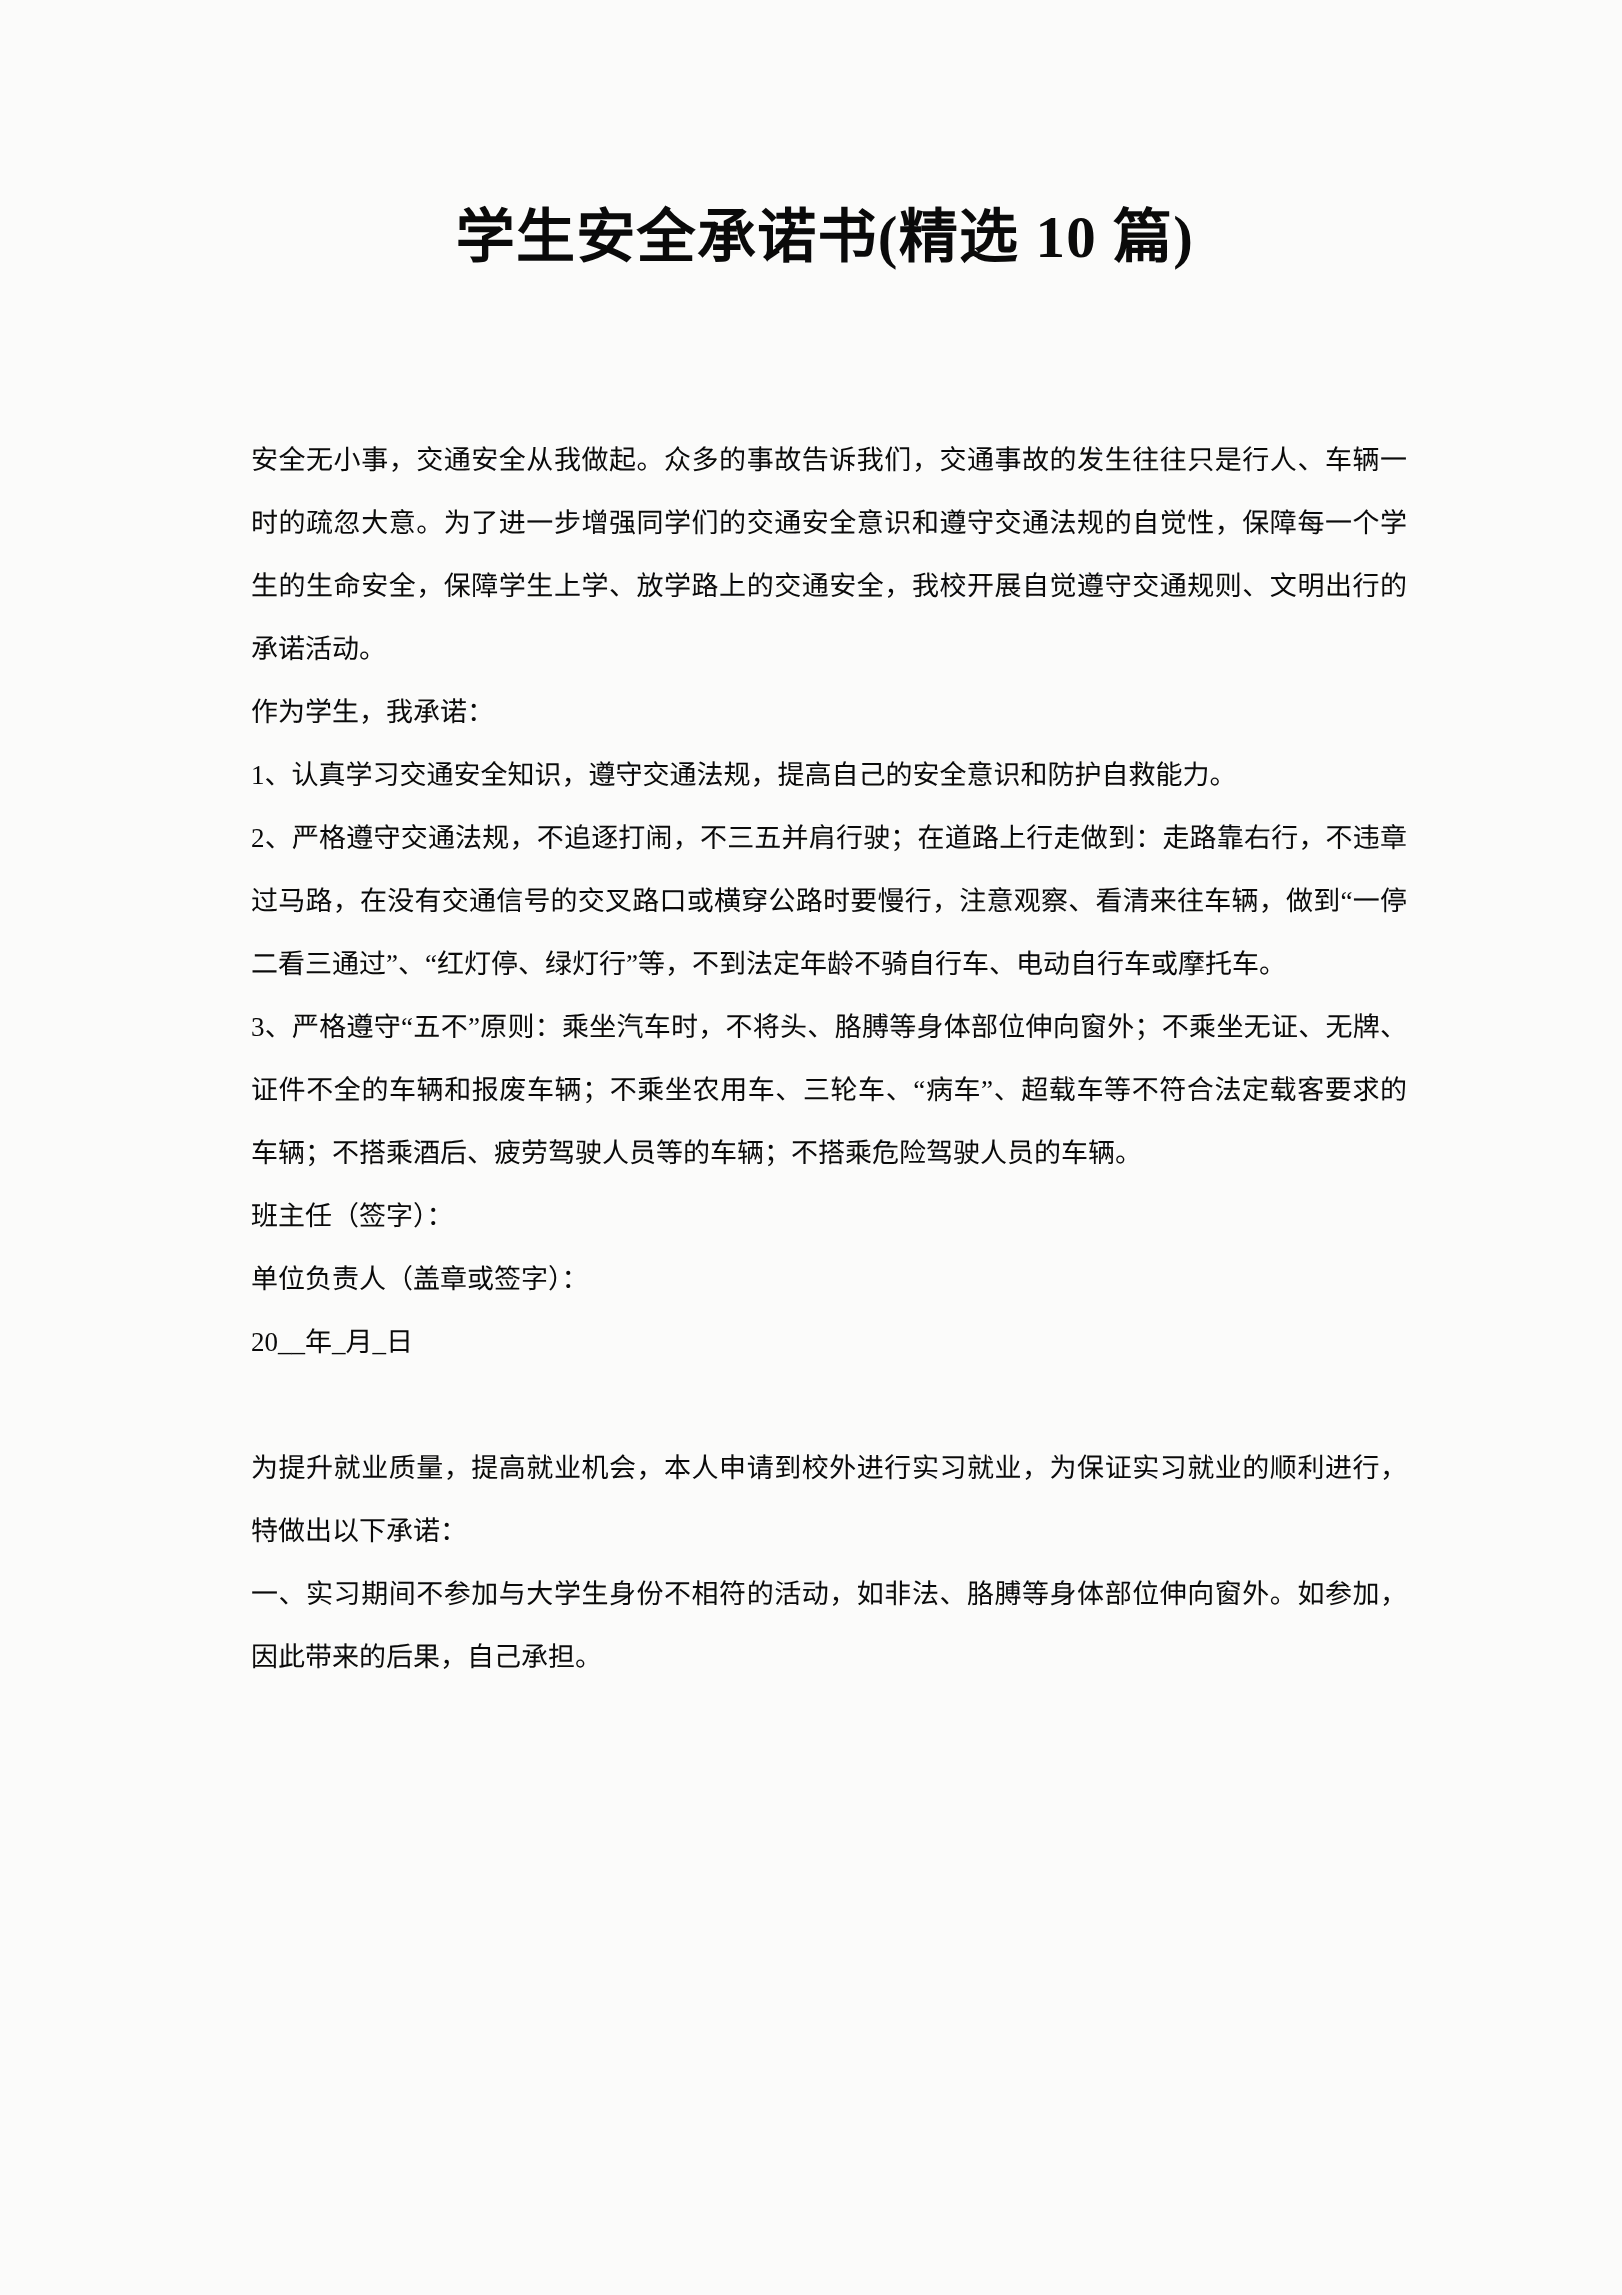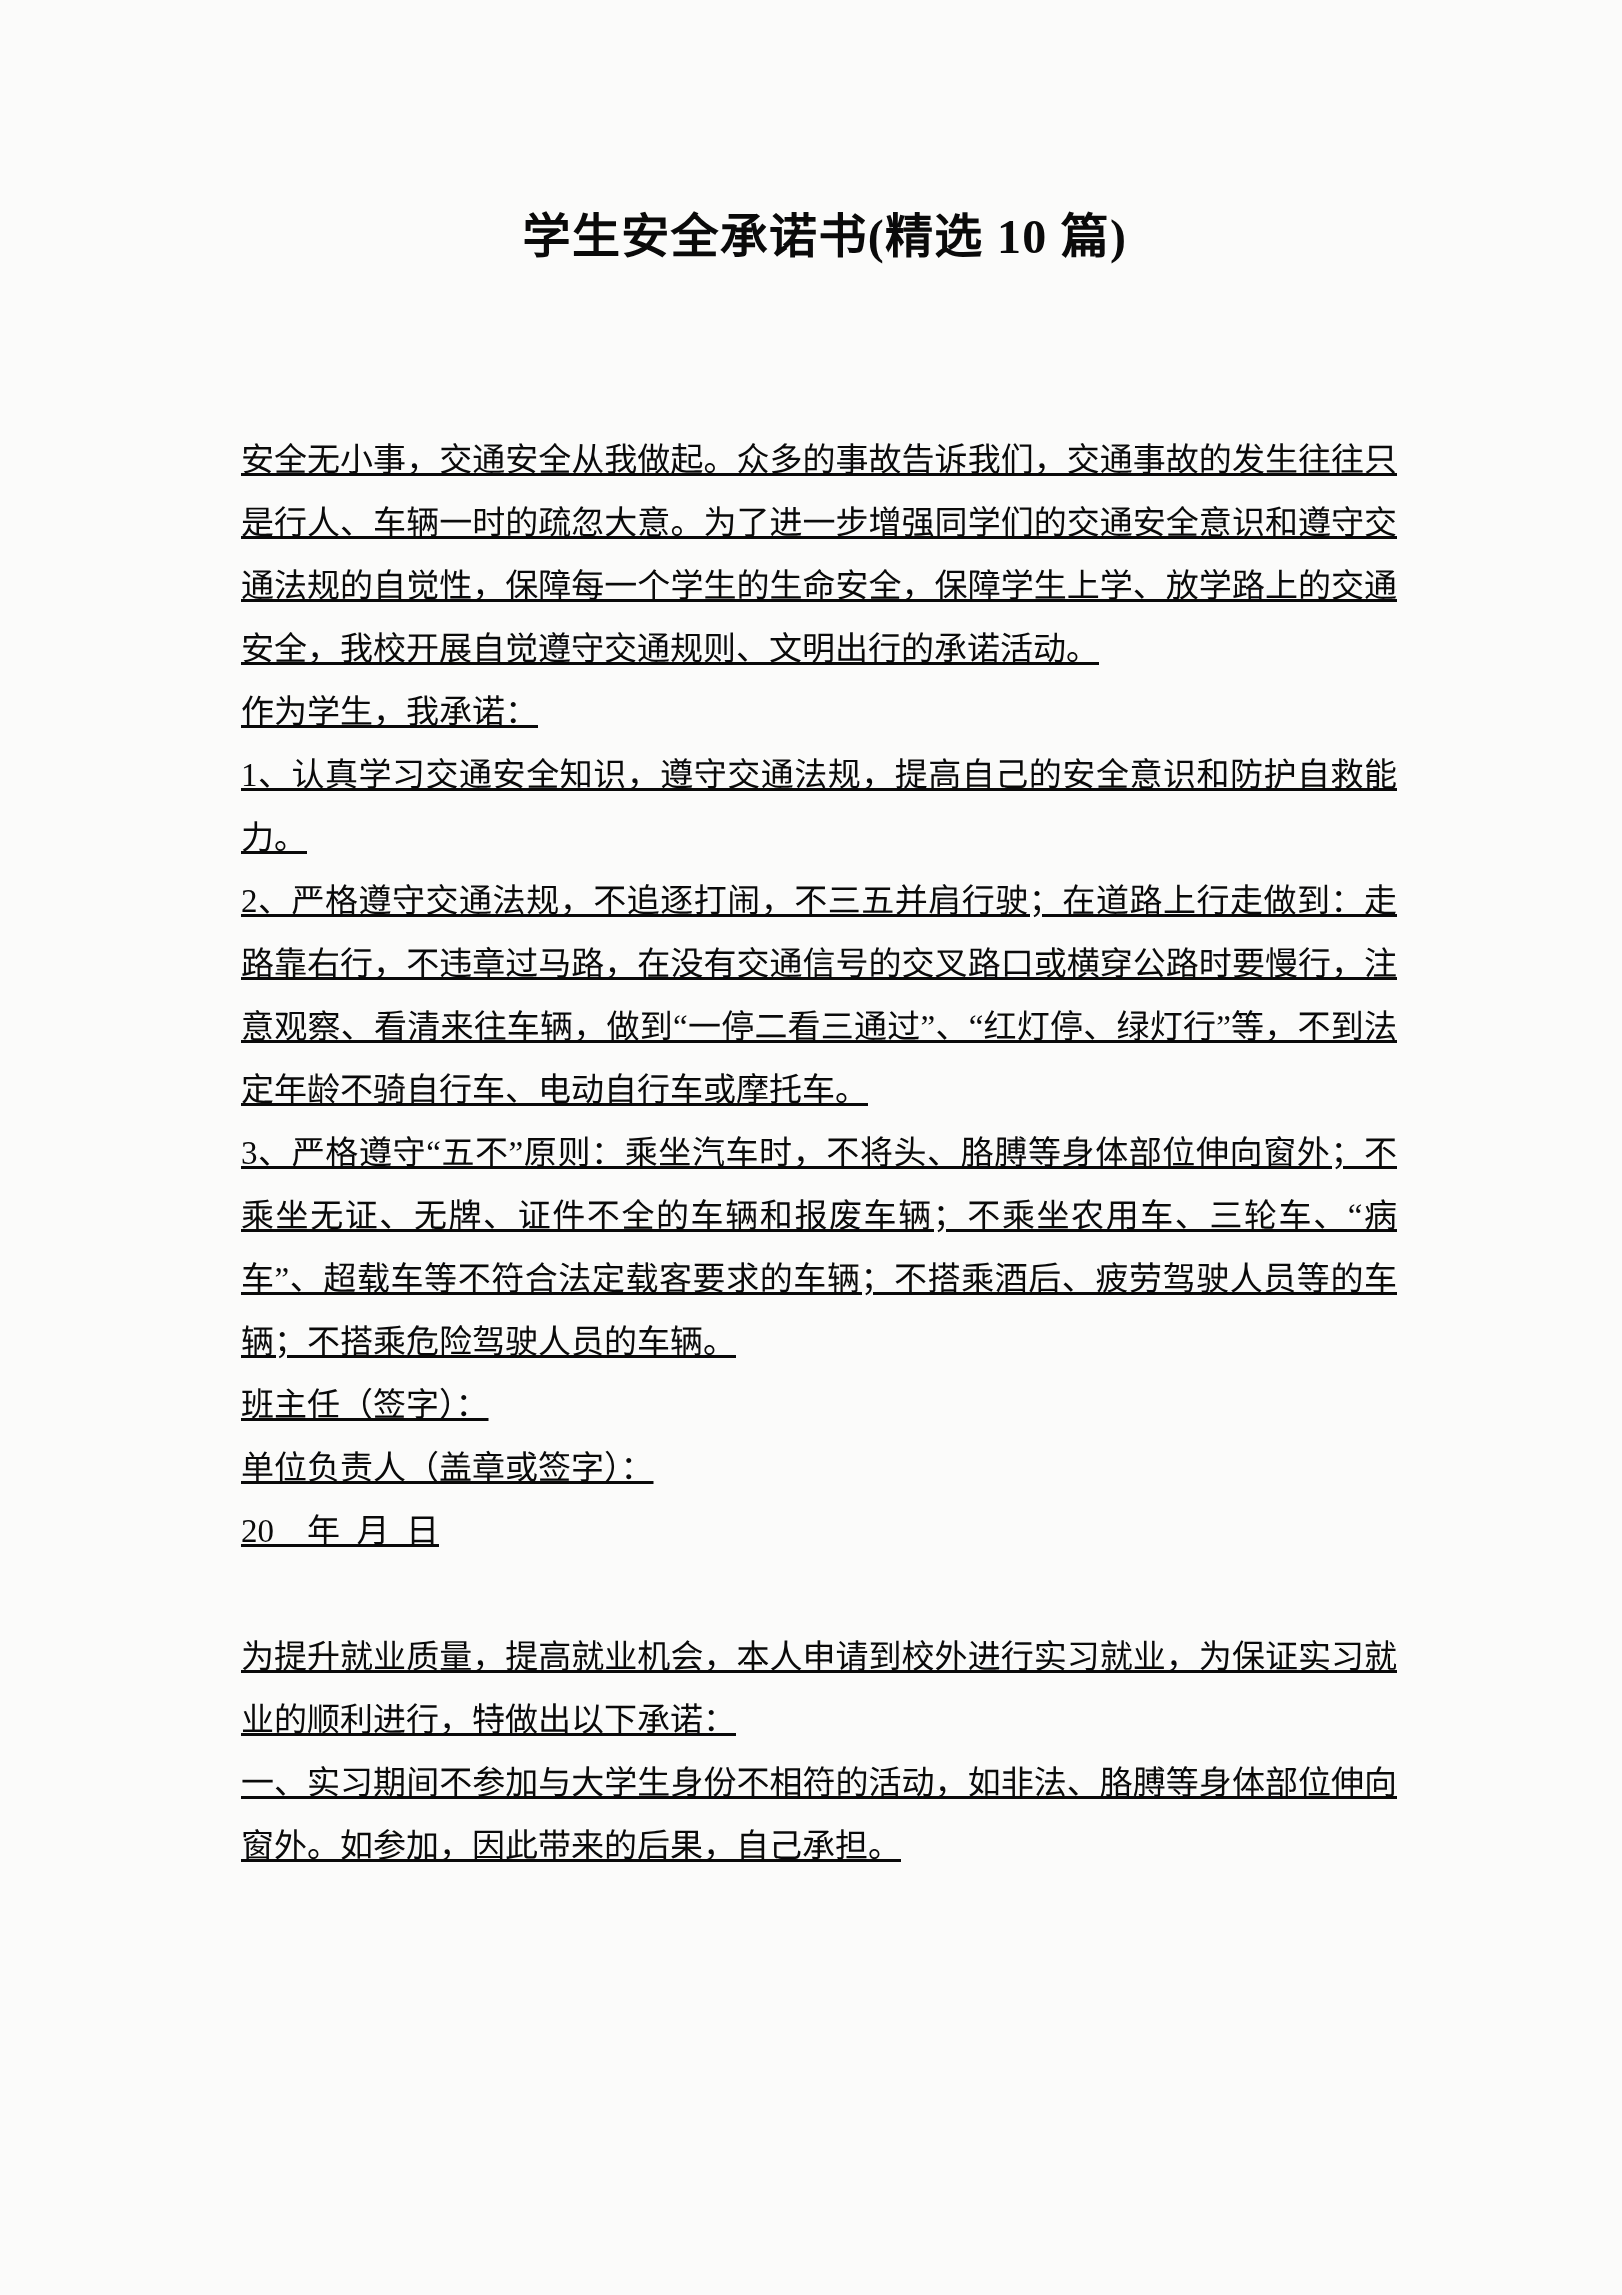--- a/index.html
+++ b/index.html
@@ -15,37 +15,36 @@
     color: #0a0a0a;
     font-family: "Liberation Serif", "DejaVu Serif", serif;
     overflow: hidden;
   }
   .doc-title {
     position: absolute;
     top: 196px;
     left: 247px;
     width: 1156px;
     margin: 0;
-    font-size: 48px;
+    font-size: 59px;
     line-height: 82px;
     font-weight: 700;
     text-align: center;
     letter-spacing: 1.3px;
     white-space: nowrap;
   }
   .doc-body {
     position: absolute;
     top: 429px;
-    left: 241px;
+    left: 251px;
     width: 1156px;
-    font-size: 33px;
+    font-size: 27px;
     line-height: 63px;
     text-align: justify;
     text-justify: inter-ideograph;
-    text-decoration: underline;
   }
   .doc-body p {
     margin: 0;
     padding: 0;
   }
   .section-spacer {
     height: 63px;
   }
 </style>
 </head>

